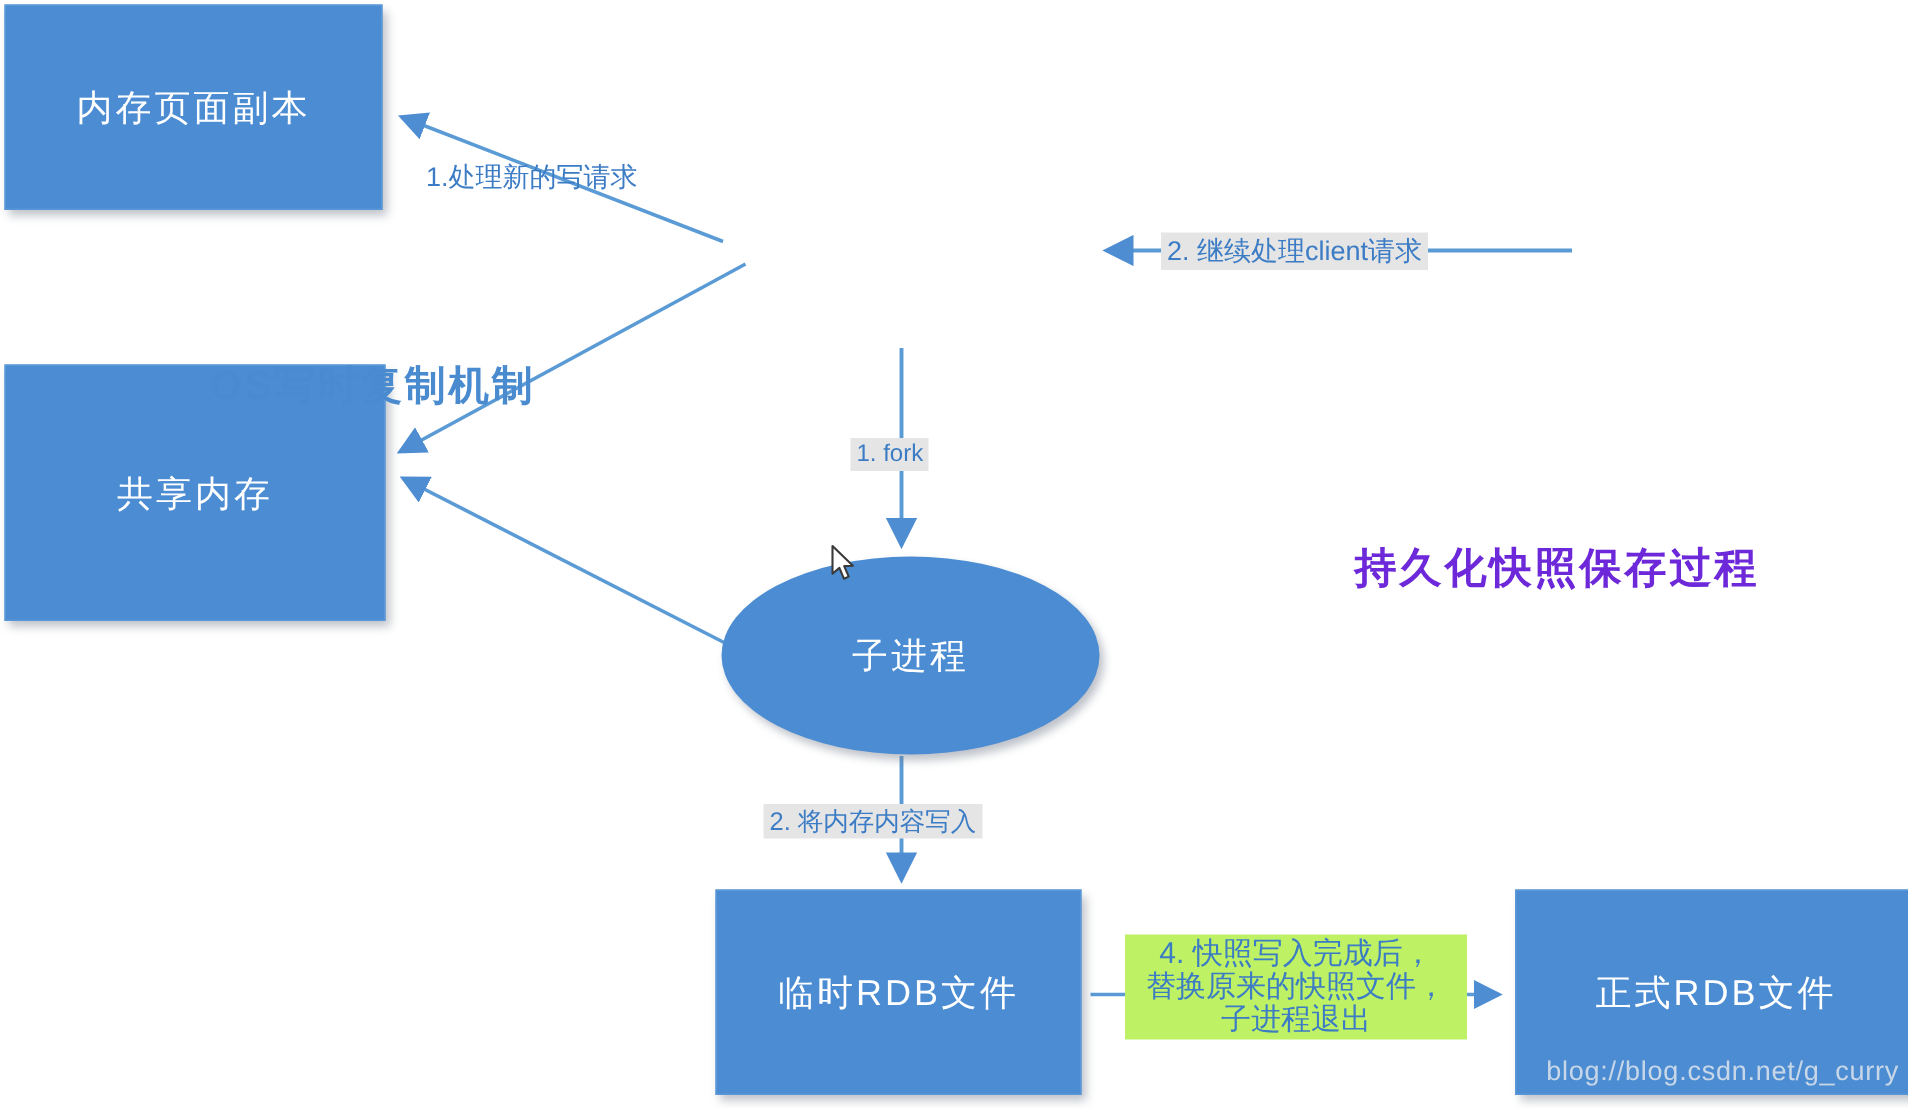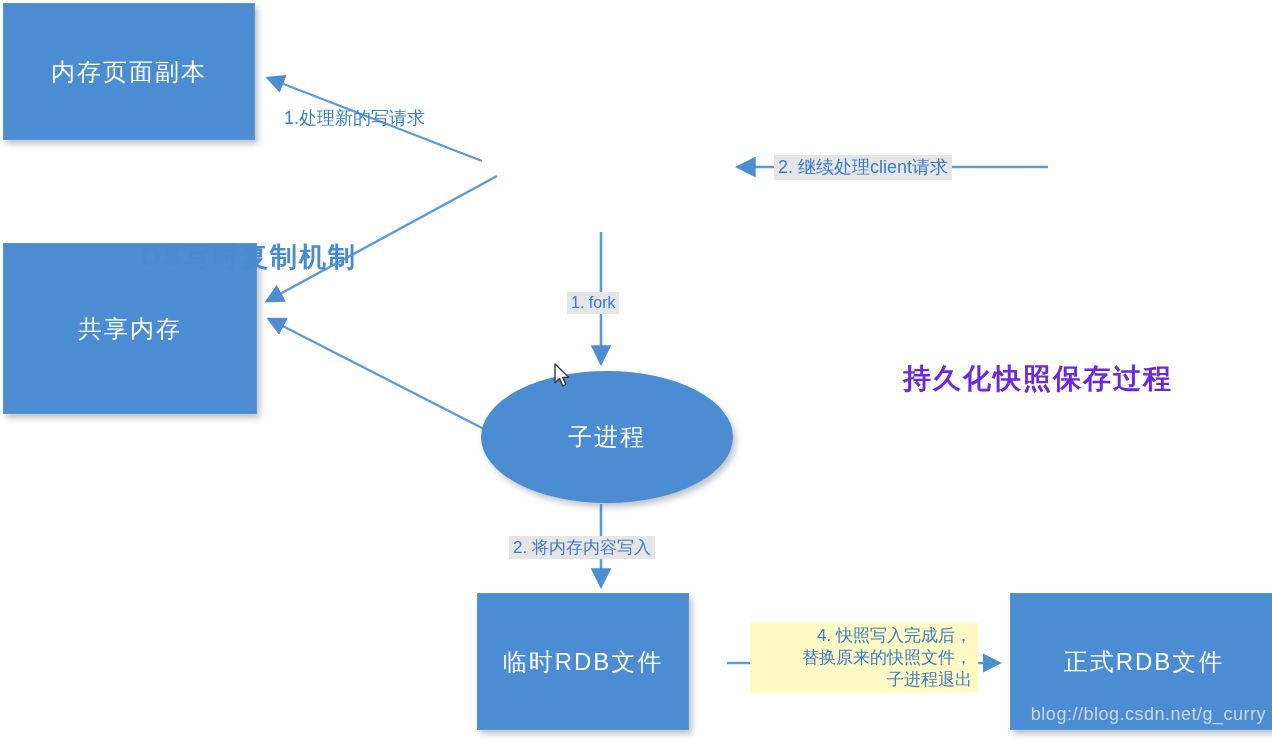--- a/index.html
+++ b/index.html
@@ -39,24 +39,24 @@
     position: absolute;
     color: #4a8bd0;
     font-weight: 600;
     white-space: nowrap;
     letter-spacing: 2px;
   }
 
   .multiline-label {
     position: absolute;
     color: #3c7cc5;
-    font-size: 17px;
+    font-size: 20px;
     line-height: 22px;
-    text-align: right;
-    background: #fef9c3;
+    text-align: center;
+    background: #bef264;
     white-space: nowrap;
     padding: 2px 6px;
   }
 
   .watermark {
     position: absolute;
     right: 6px;
     top: 704px;
     font-size: 18px;
     color: rgba(222, 228, 236, 0.85);
@@ -91,21 +91,21 @@
 
   <div class="node rect" style="left:3px; top:243px; width:254px; height:171px;">
     <span>共享内存</span>
   </div>
 
 
   <div class="node ellipse" style="left:481px; top:371px; width:252px; height:132px;">
     <span>子进程</span>
   </div>
 
-  <div class="node rect" style="left:477px; top:593px; width:212px; height:137px;">
+  <div class="node rect" style="left:477px; top:593px; width:244px; height:137px;">
     <span>临时RDB文件</span>
   </div>
 
   <div class="node rect" style="left:1010px; top:593px; width:268px; height:137px;">
     <span>正式RDB文件</span>
   </div>
 
   <div class="edge-label no-bg" style="left:280px; top:106px; font-size:18px;">1.处理新的写请求</div>
 
   <div class="edge-label" style="left:567px; top:292px; font-size:16px;">1. fork</div>

